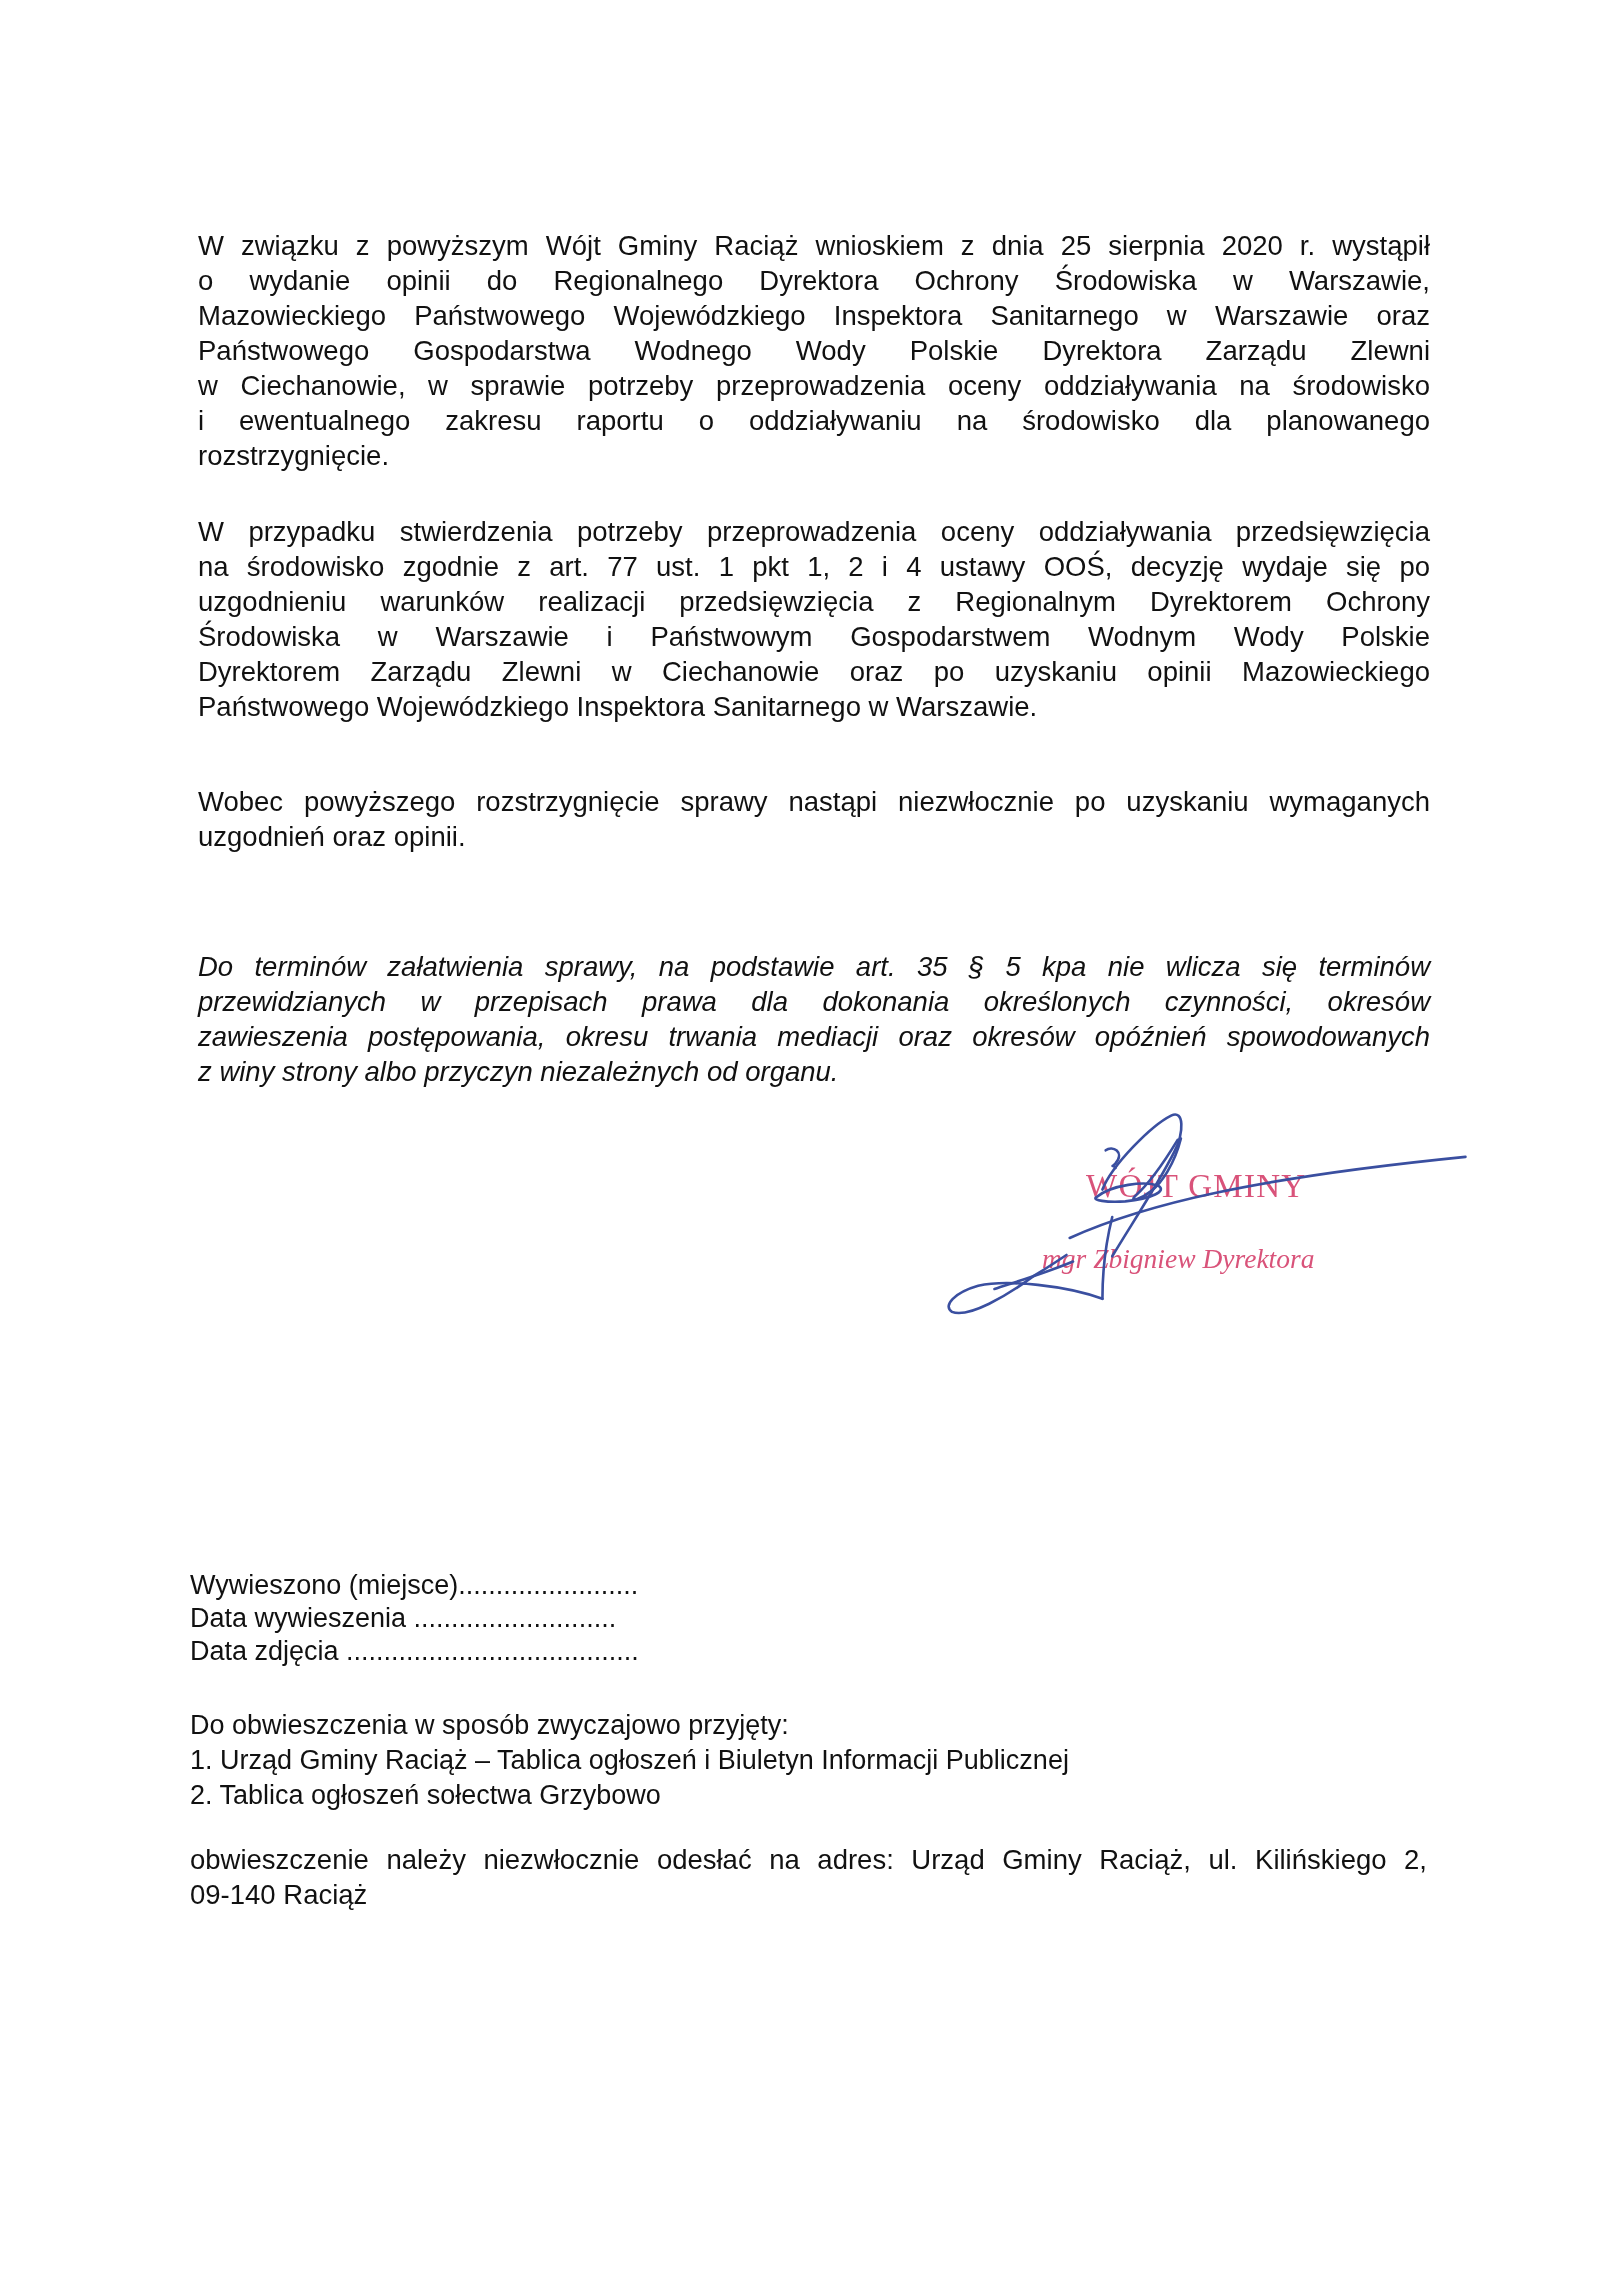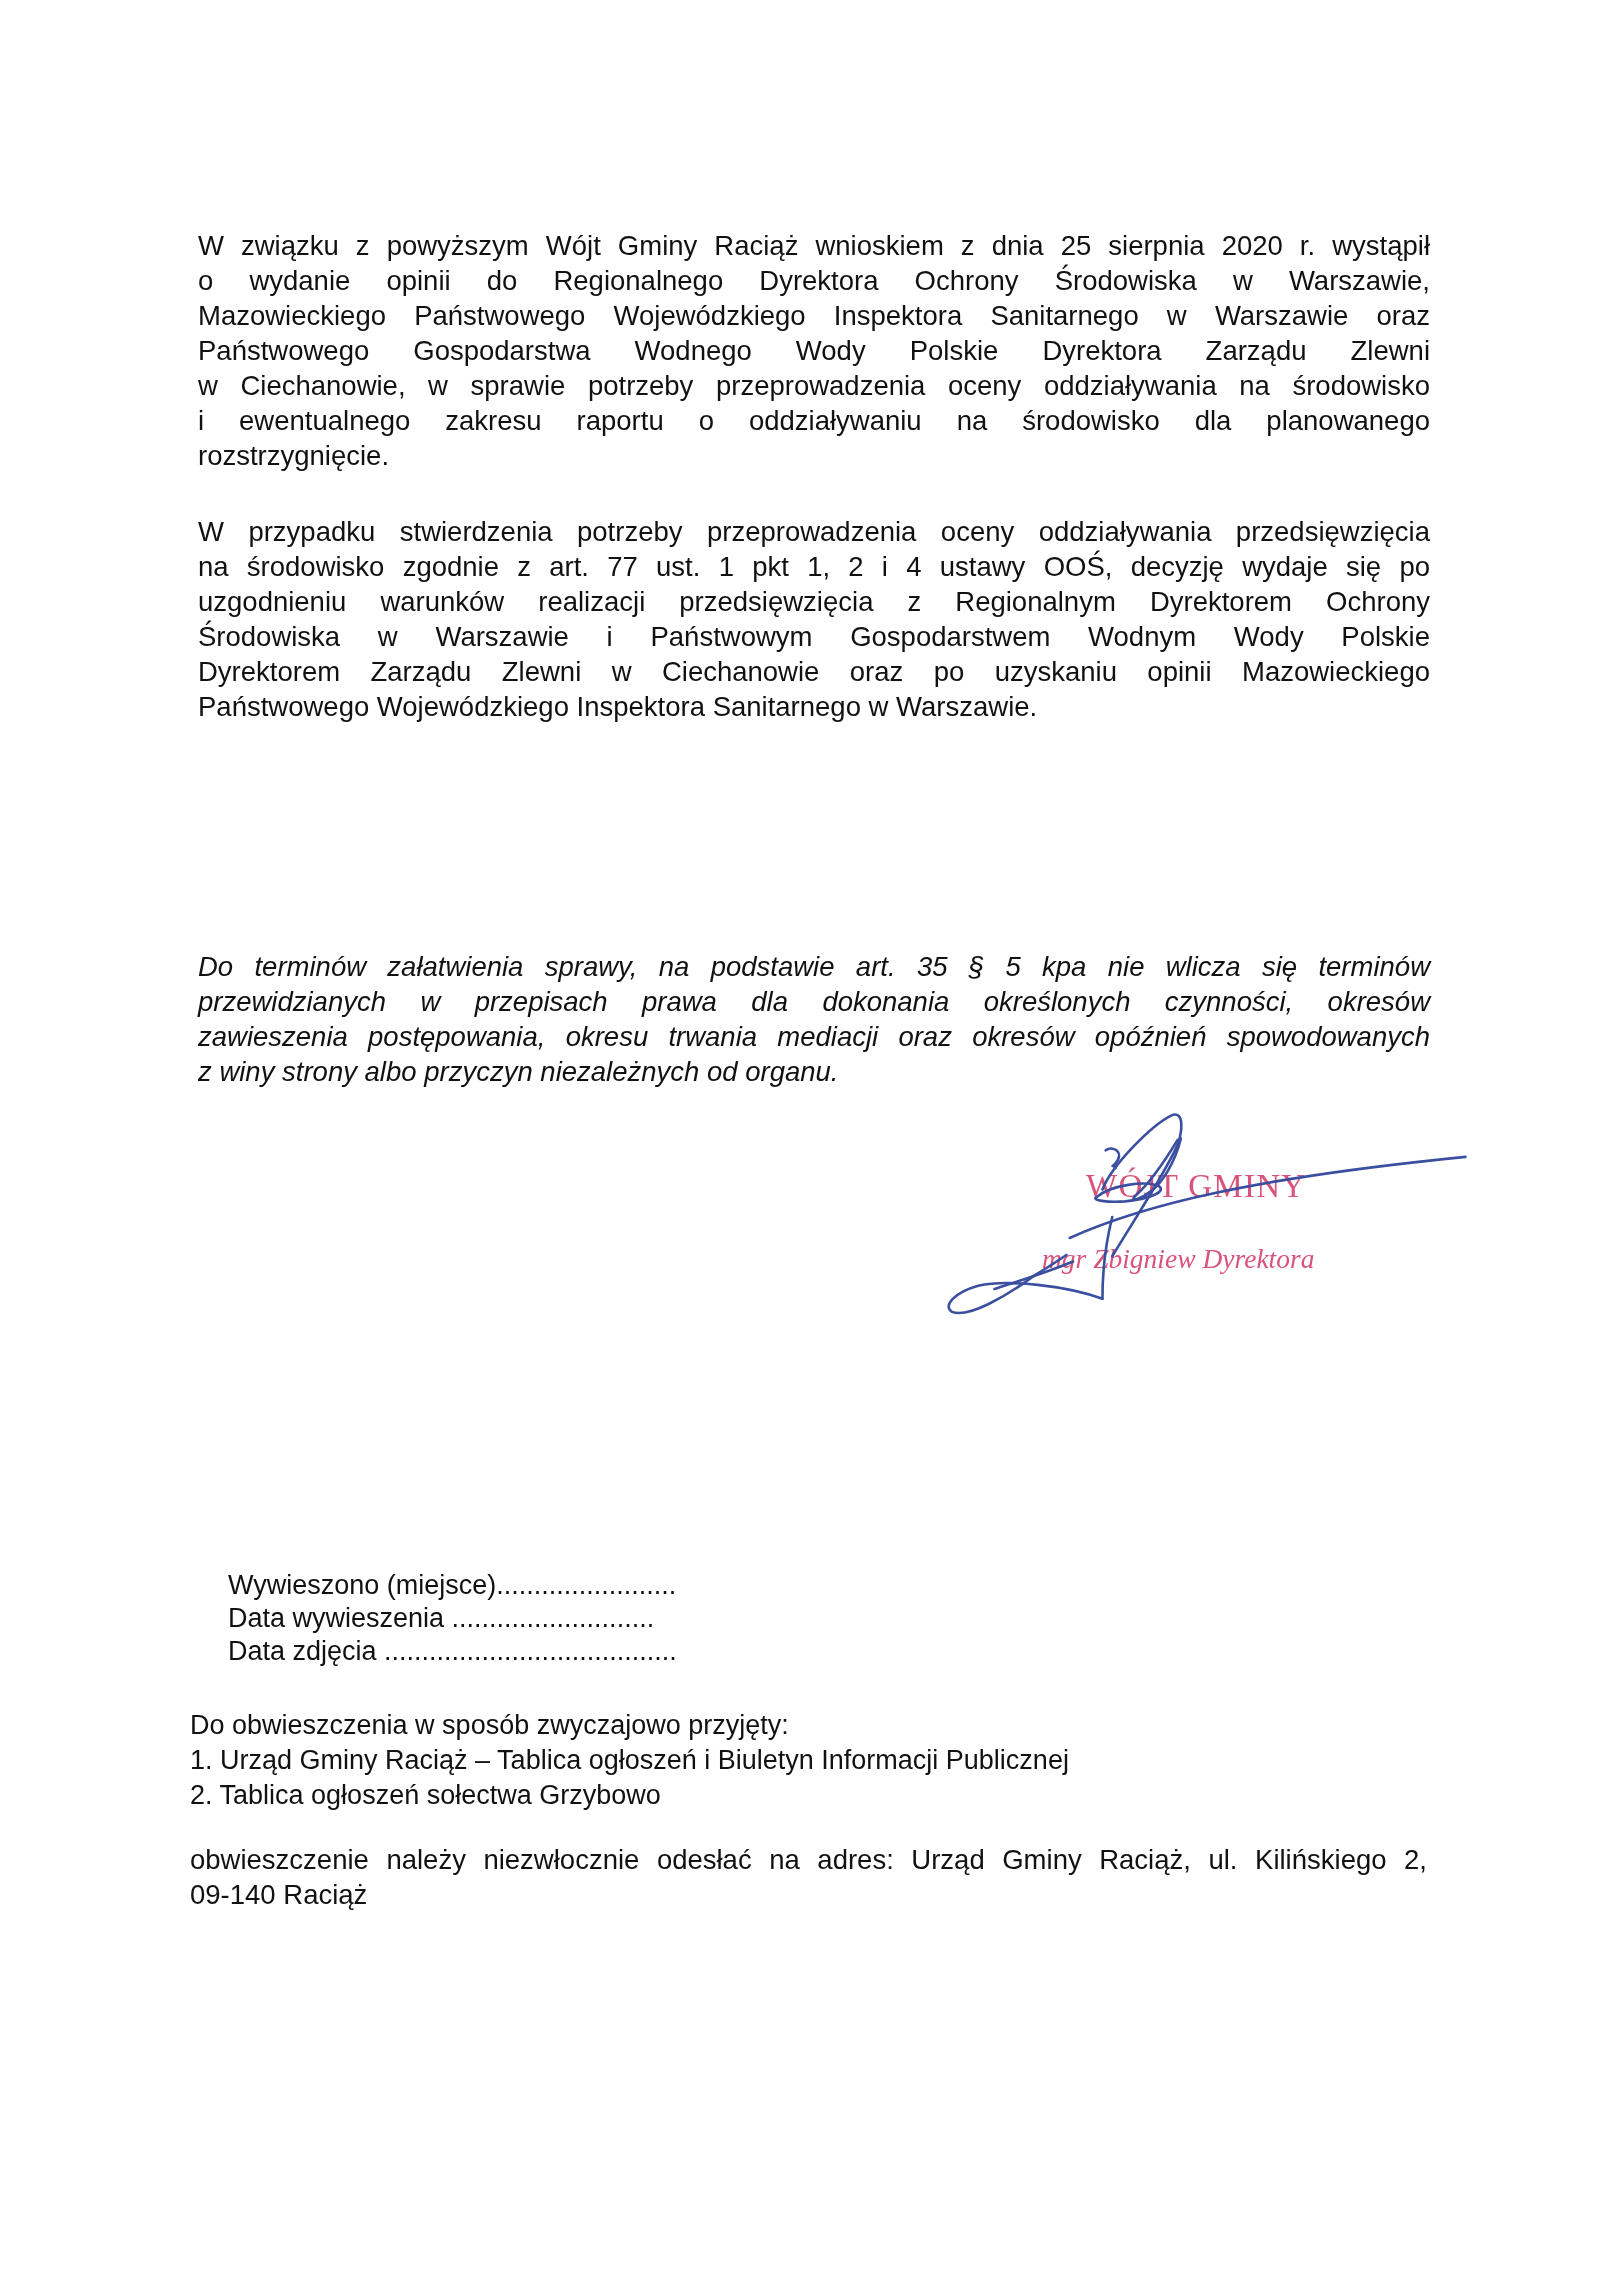--- a/index.html
+++ b/index.html
@@ -71,21 +71,21 @@
     width: 556px;
     height: 249px;
   }
 
   .posting {
     position: absolute;
     left: 190px;
     font-size: 27px;
     line-height: 33px;
   }
-  #posting-fields { top: 1569px; margin-left: 38px; }
+  #posting-fields { top: 1569px; }
   .field-line { display: block; white-space: nowrap; }
 
   #distribution { top: 1708px; }
   #distribution .field-line { line-height: 35px; }
 
   #return-note {
     position: absolute;
     left: 190px;
     top: 1842px;
     width: 1237px;
@@ -110,20 +110,24 @@
 
   <div class="para" id="p2">
     <span class="line just">W przypadku stwierdzenia potrzeby przeprowadzenia oceny oddziaływania przedsięwzięcia</span>
     <span class="line just">na środowisko zgodnie z art. 77 ust. 1 pkt 1, 2 i 4 ustawy OOŚ, decyzję wydaje się po</span>
     <span class="line just">uzgodnieniu warunków realizacji przedsięwzięcia z Regionalnym Dyrektorem Ochrony</span>
     <span class="line just">Środowiska w Warszawie i Państwowym Gospodarstwem Wodnym Wody Polskie</span>
     <span class="line just">Dyrektorem Zarządu Zlewni w Ciechanowie oraz po uzyskaniu opinii Mazowieckiego</span>
     <span class="line left">Państwowego Wojewódzkiego Inspektora Sanitarnego w Warszawie.</span>
   </div>
 
+  <div class="para" id="p3">
+    <span class="line just">Wobec powyższego rozstrzygnięcie sprawy nastąpi niezwłocznie po uzyskaniu wymaganych</span>
+    <span class="line left">uzgodnień oraz opinii.</span>
+  </div>
 
   <div class="para" id="p4">
     <span class="line just">Do terminów załatwienia sprawy, na podstawie art. 35 § 5 kpa nie wlicza się terminów</span>
     <span class="line just">przewidzianych w przepisach prawa dla dokonania określonych czynności, okresów</span>
     <span class="line just">zawieszenia postępowania, okresu trwania mediacji oraz okresów opóźnień spowodowanych</span>
     <span class="line left">z winy strony albo przyczyn niezależnych od organu.</span>
   </div>
 
   <div class="stamp" id="stamp-title" style="color: rgb(217, 83, 122);">WÓJT GMINY</div>
   <div class="stamp" id="stamp-name" style="color: rgb(217, 83, 122);">mgr Zbigniew Dyrektora</div>

